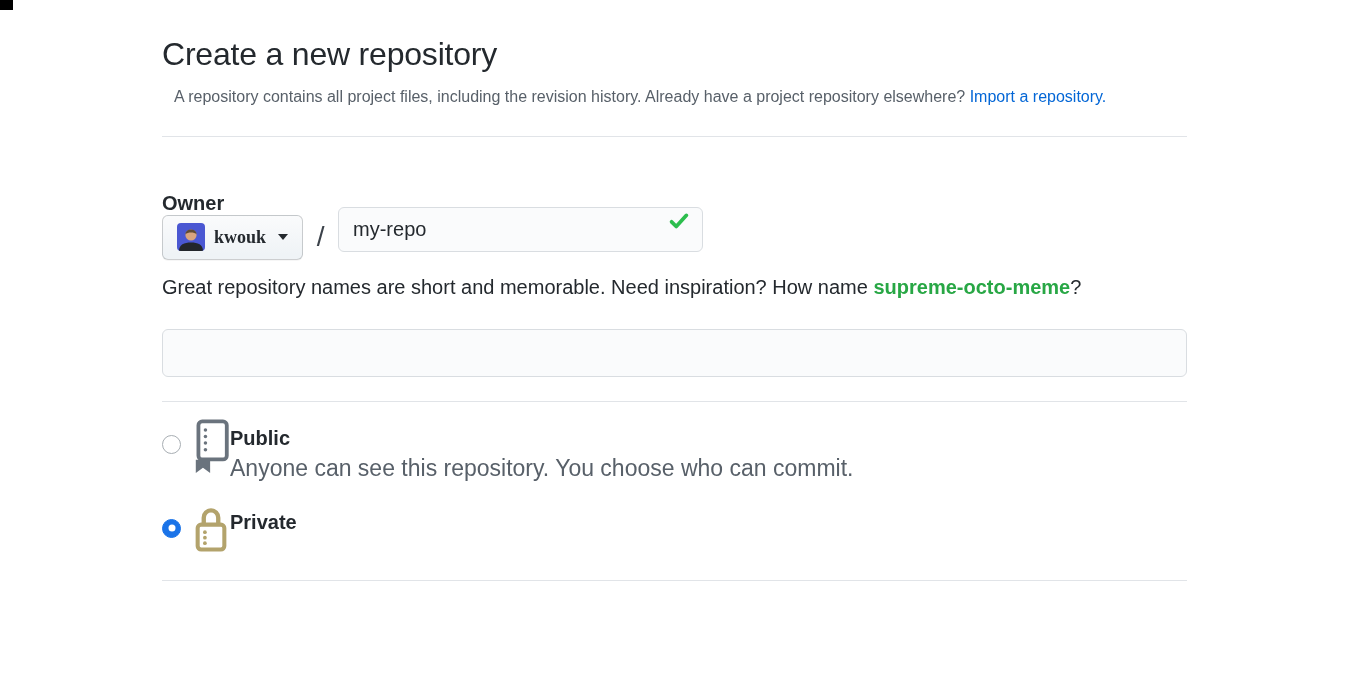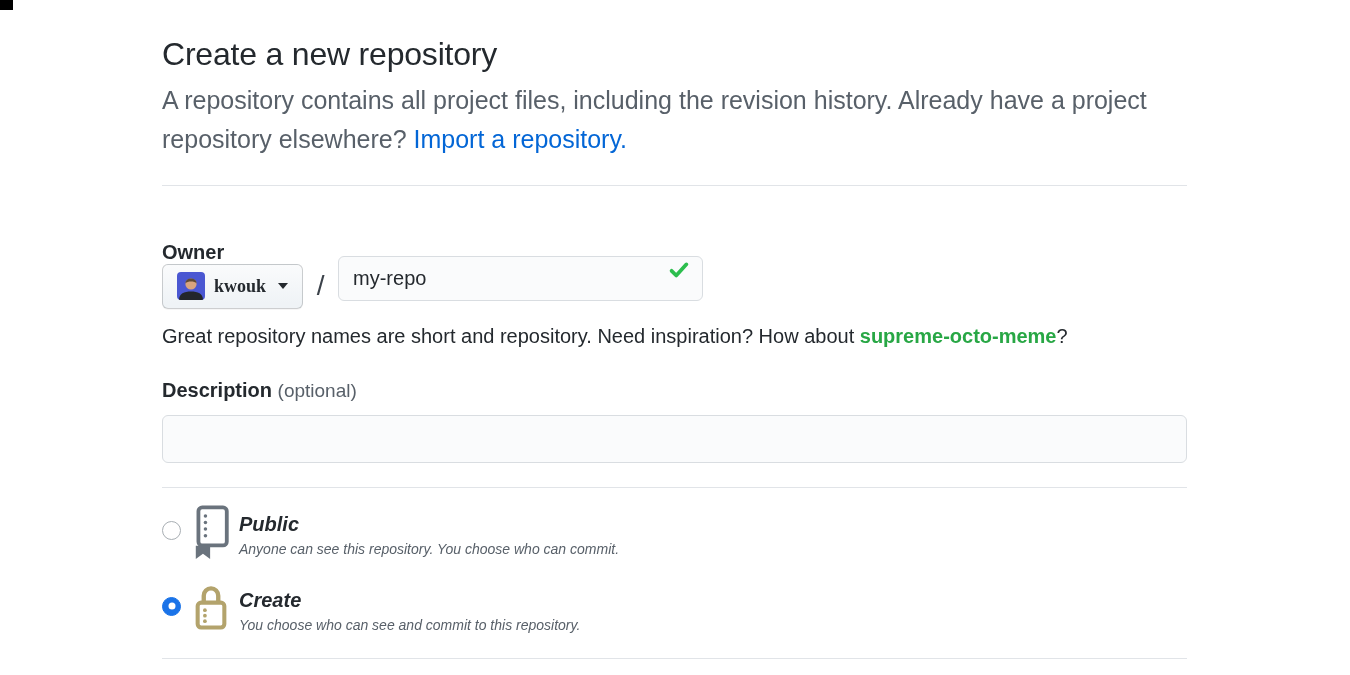--- a/index.html
+++ b/index.html
@@ -6,21 +6,21 @@
   body {
     width:1350px; height:675px; position:relative; overflow:hidden;
     background:#ffffff;
     font-family:"Liberation Sans","DejaVu Sans",sans-serif;
     color:var(--text_primary,#24292e);
   }
   .corner-mark { position:absolute; left:0; top:0; width:13px; height:10px; background:#000; }
   .container { position:absolute; left:162px; top:36px; width:1025px; }
 
   .page-title { font-size:32px; font-weight:400; margin:0 0 8px; letter-spacing:-0.2px; color:var(--text_primary,#24292e); }
-  .subtitle { margin:0; font-size:25px; line-height:1.55; color:var(--text_secondary,#586069); }
+  .subtitle { margin:12px; font-size:16px; line-height:1.55; color:var(--text_secondary,#586069); }
   .link { color:var(--link_blue,#0366d6); text-decoration:none; cursor:pointer; }
 
   .divider { border:0; border-top:1px solid #e1e4e8; margin:26px 0 0; }
 
   .name-row { display:flex; margin-top:54px; }
   .field-label { display:block; font-size:20px; font-weight:600; line-height:24px; color:var(--text_primary,#24292e); }
   .required { color:var(--required_red,#cb2431); margin-left:3px; font-weight:600; }
 
   .owner-col { flex:none; }
   .owner-button {
@@ -63,23 +63,23 @@
     border:1.5px solid #a8aeb3; background:#fff; margin-top:17px; flex:none; position:relative; cursor:pointer;
   }
   .radio.checked { background:var(--radio_selected_blue,#1a73e8); border-color:var(--radio_selected_blue,#1a73e8); }
   .radio.checked::after {
     content:""; position:absolute; left:50%; top:50%; width:7px; height:7px;
     transform:translate(-50%,-50%); background:#fff; border-radius:50%;
   }
   .option-icon { margin-left:11px; flex:none; display:flex; width:38px; justify-content:center; }
   .book-color { color:var(--public_icon_gray,#6a737d); }
   .lock-color { color:var(--private_icon_gold,#b3a36c); }
-  .option-text { margin-left:9px; padding-top:8px;font-style:italic; }
+  .option-text { padding-top:8px; }
   .option-title { display:block; font-size:20px; font-weight:600; line-height:24px; color:var(--text_primary,#24292e); }
-  .option-desc { display:block; font-size:14px; color:var(--text_secondary,#586069); margin-top:5px; }
+  .option-desc { display:block; font-size:23px; color:var(--text_secondary,#586069); margin-top:5px; }
   .divider-3 { margin-top:0; }
 </style>
 </head>
 <body>
 
 <div class="corner-mark"></div>
 
 <div class="container">
 
   <h1 class="page-title">Create a new repository</h1>
@@ -118,28 +118,24 @@
         <span class="check-icon">
           <svg width="22" height="22" viewBox="0 0 16 16">
             <path d="M2.6 8.6 l3.4 3.4 L13.4 3.9" fill="none" stroke="#2cbe4e" stroke-width="2.7" stroke-linecap="round" stroke-linejoin="round"></path>
           </svg>
         </span>
       </div>
     </div>
   </div>
 
   <p class="suggestion">
-    <span>Great repository names are short and repository. Need inspiration? How about </span><a class="suggestion-link">supreme-octo-meme</a><span>?</span>
+    <span>Great repository names are short and memorable. Need inspiration? How name </span><a class="suggestion-link">supreme-octo-meme</a><span>?</span>
   </p>
 
   <div class="description-block">
-    <label class="field-label">
-      <span>Description</span>
-      <span class="optional">(optional)</span>
-    </label>
     <input type="text" class="text-input description-input" value="" style="">
   </div>
 
   <hr class="divider divider-2">
 
   <div class="visibility">
 
     <div class="option">
       <span class="radio"></span>
       <span class="option-icon book-color">
@@ -163,22 +159,21 @@
       <span class="option-icon lock-color">
         <svg width="38" height="58" viewBox="0 0 26 40">
           <path d="M8 16 v-5.2 a5 5 0 0 1 10 0 V16" fill="none" stroke="currentColor" stroke-width="3"></path>
           <rect x="3.8" y="15.6" width="18.4" height="17.2" rx="2.4" fill="none" stroke="currentColor" stroke-width="2.8"></rect>
           <circle cx="8.8" cy="20.8" r="1.3" fill="currentColor"></circle>
           <circle cx="8.8" cy="24.6" r="1.3" fill="currentColor"></circle>
           <circle cx="8.8" cy="28.4" r="1.3" fill="currentColor"></circle>
         </svg>
       </span>
       <span class="option-text">
-        <span class="option-title">Create</span>
-        <span class="option-desc">You choose who can see and commit to this repository.</span>
+        <span class="option-title">Private</span>
       </span>
     </div>
 
   </div>
 
   <hr class="divider divider-3">
 
 </div>
 
 </body></html>

